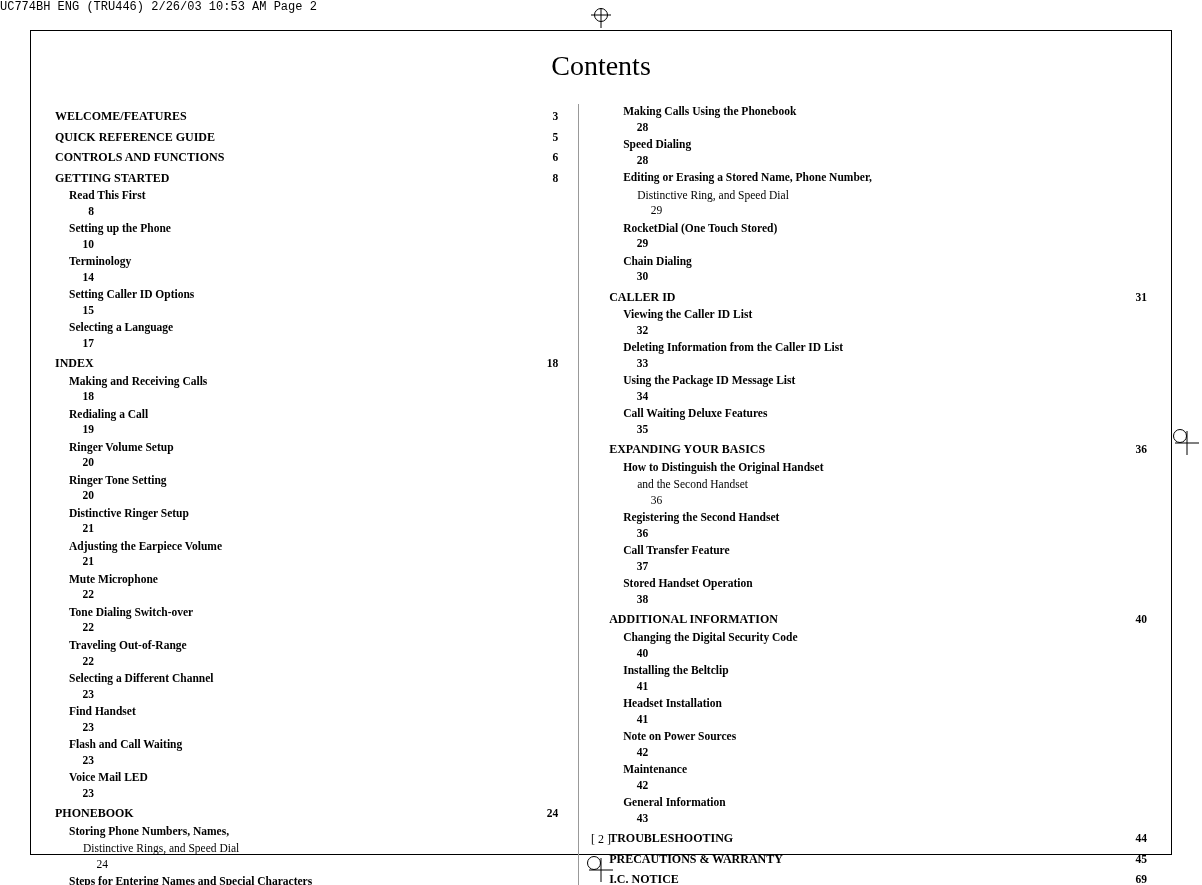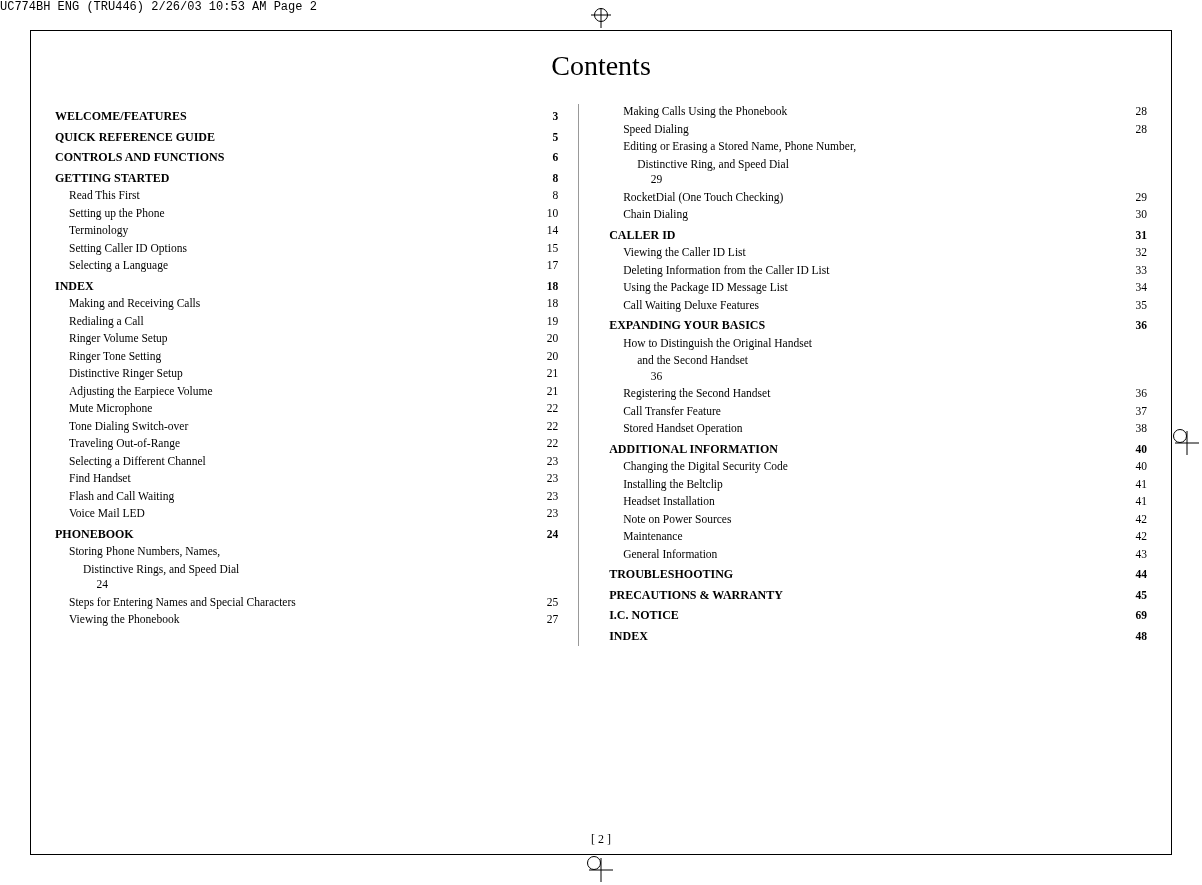--- a/index.html
+++ b/index.html
@@ -108,22 +108,23 @@
       margin-bottom: 2px;
       font-size: 11.5px;
       line-height: 1.35;
     }
     .toc-entry.main-entry {
       font-weight: bold;
       font-size: 12px;
       margin-top: 4px;
     }
     .toc-entry.sub-entry {
-      font-weight: normal;
+      font-weight: bold;
       padding-left: 14px;
+      flex-direction: column;
     }
     .toc-entry.sub-entry2 {
       font-weight: normal;
       padding-left: 28px;
       flex-direction: column;
     }
     .toc-label {
       flex: 1;
     }
     .toc-num {
@@ -303,21 +304,21 @@
           </div>
           <div class="toc-entry sub-entry">
             <span class="toc-label">Editing or Erasing a Stored Name, Phone Number,</span>
             <span class="toc-num"></span>
           </div>
           <div class="toc-entry sub-entry2">
             <span class="toc-label">Distinctive Ring, and Speed Dial</span>
             <span class="toc-num">29</span>
           </div>
           <div class="toc-entry sub-entry">
-            <span class="toc-label">RocketDial (One Touch Checking)</span>
+            <span class="toc-label">RocketDial (One Touch Stored)</span>
             <span class="toc-num">29</span>
           </div>
           <div class="toc-entry sub-entry">
             <span class="toc-label">Chain Dialing</span>
             <span class="toc-num">30</span>
           </div>
           <div class="toc-entry main-entry">
             <span class="toc-label">CALLER ID</span>
             <span class="toc-num">31</span>
           </div>

